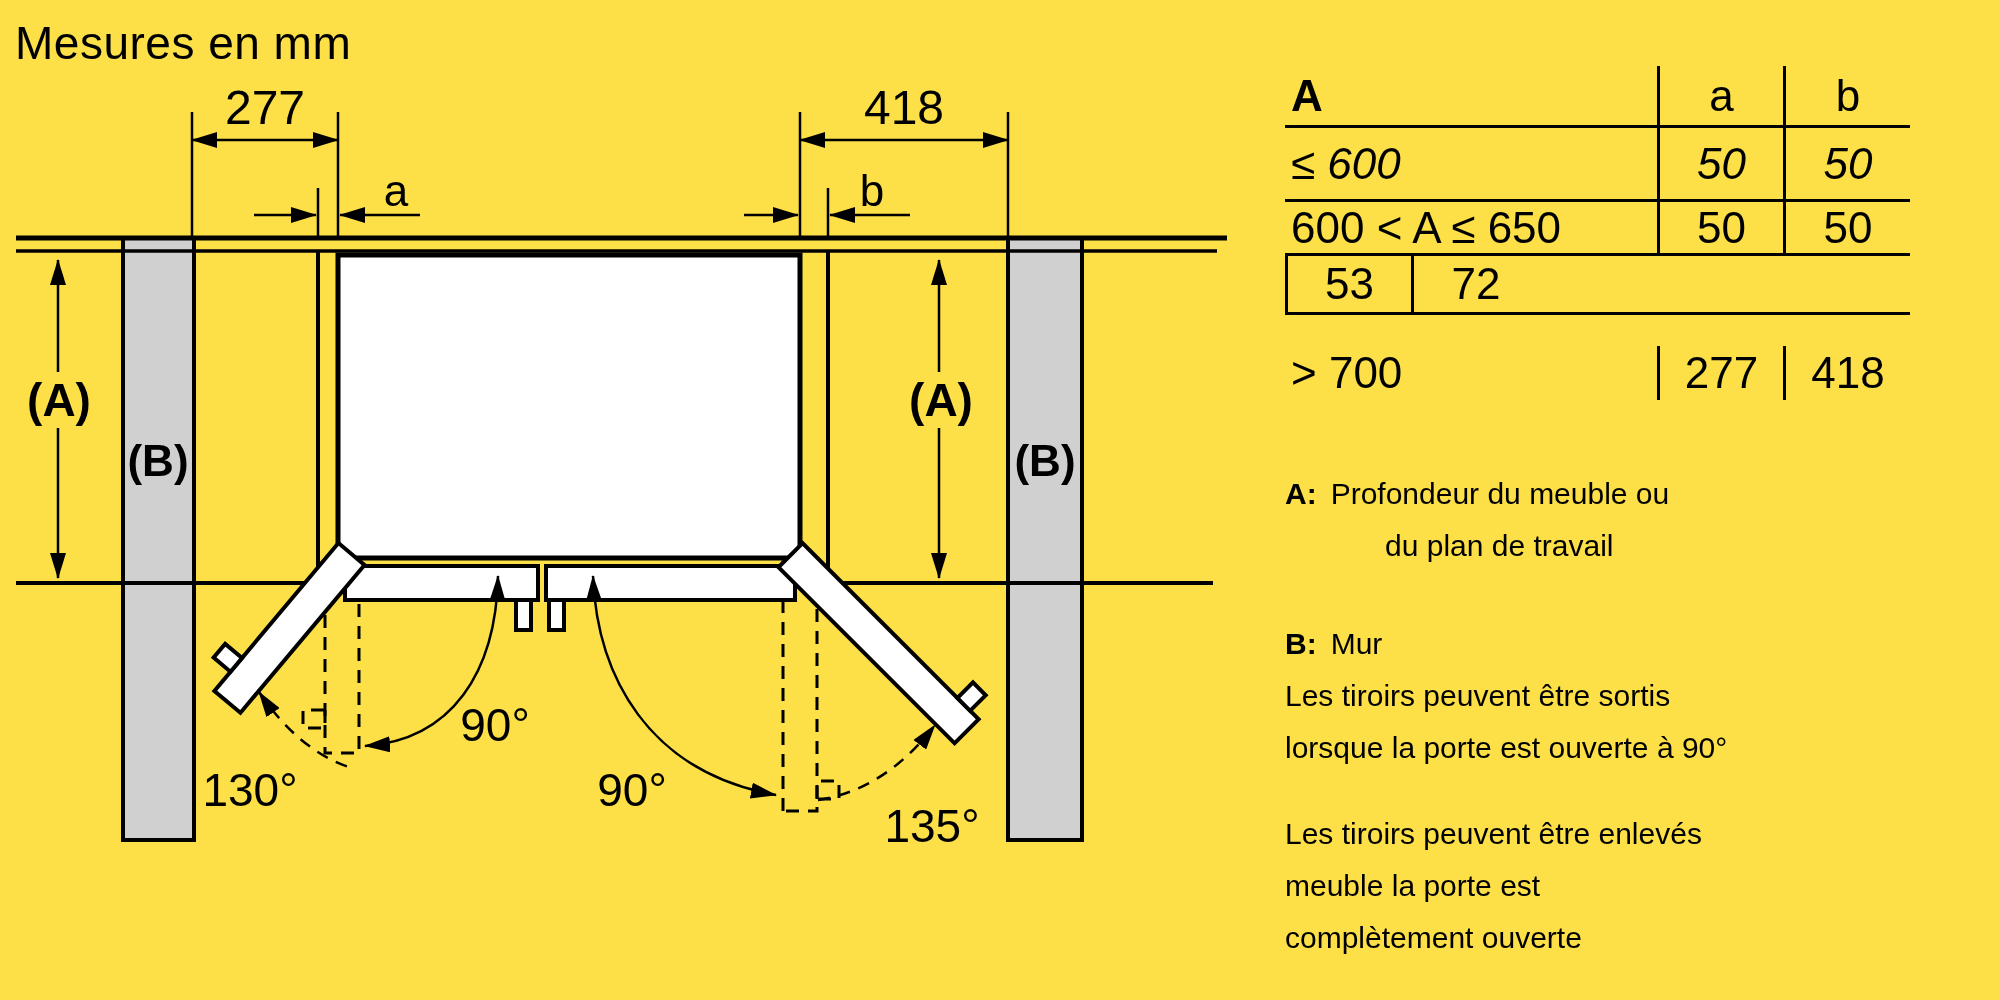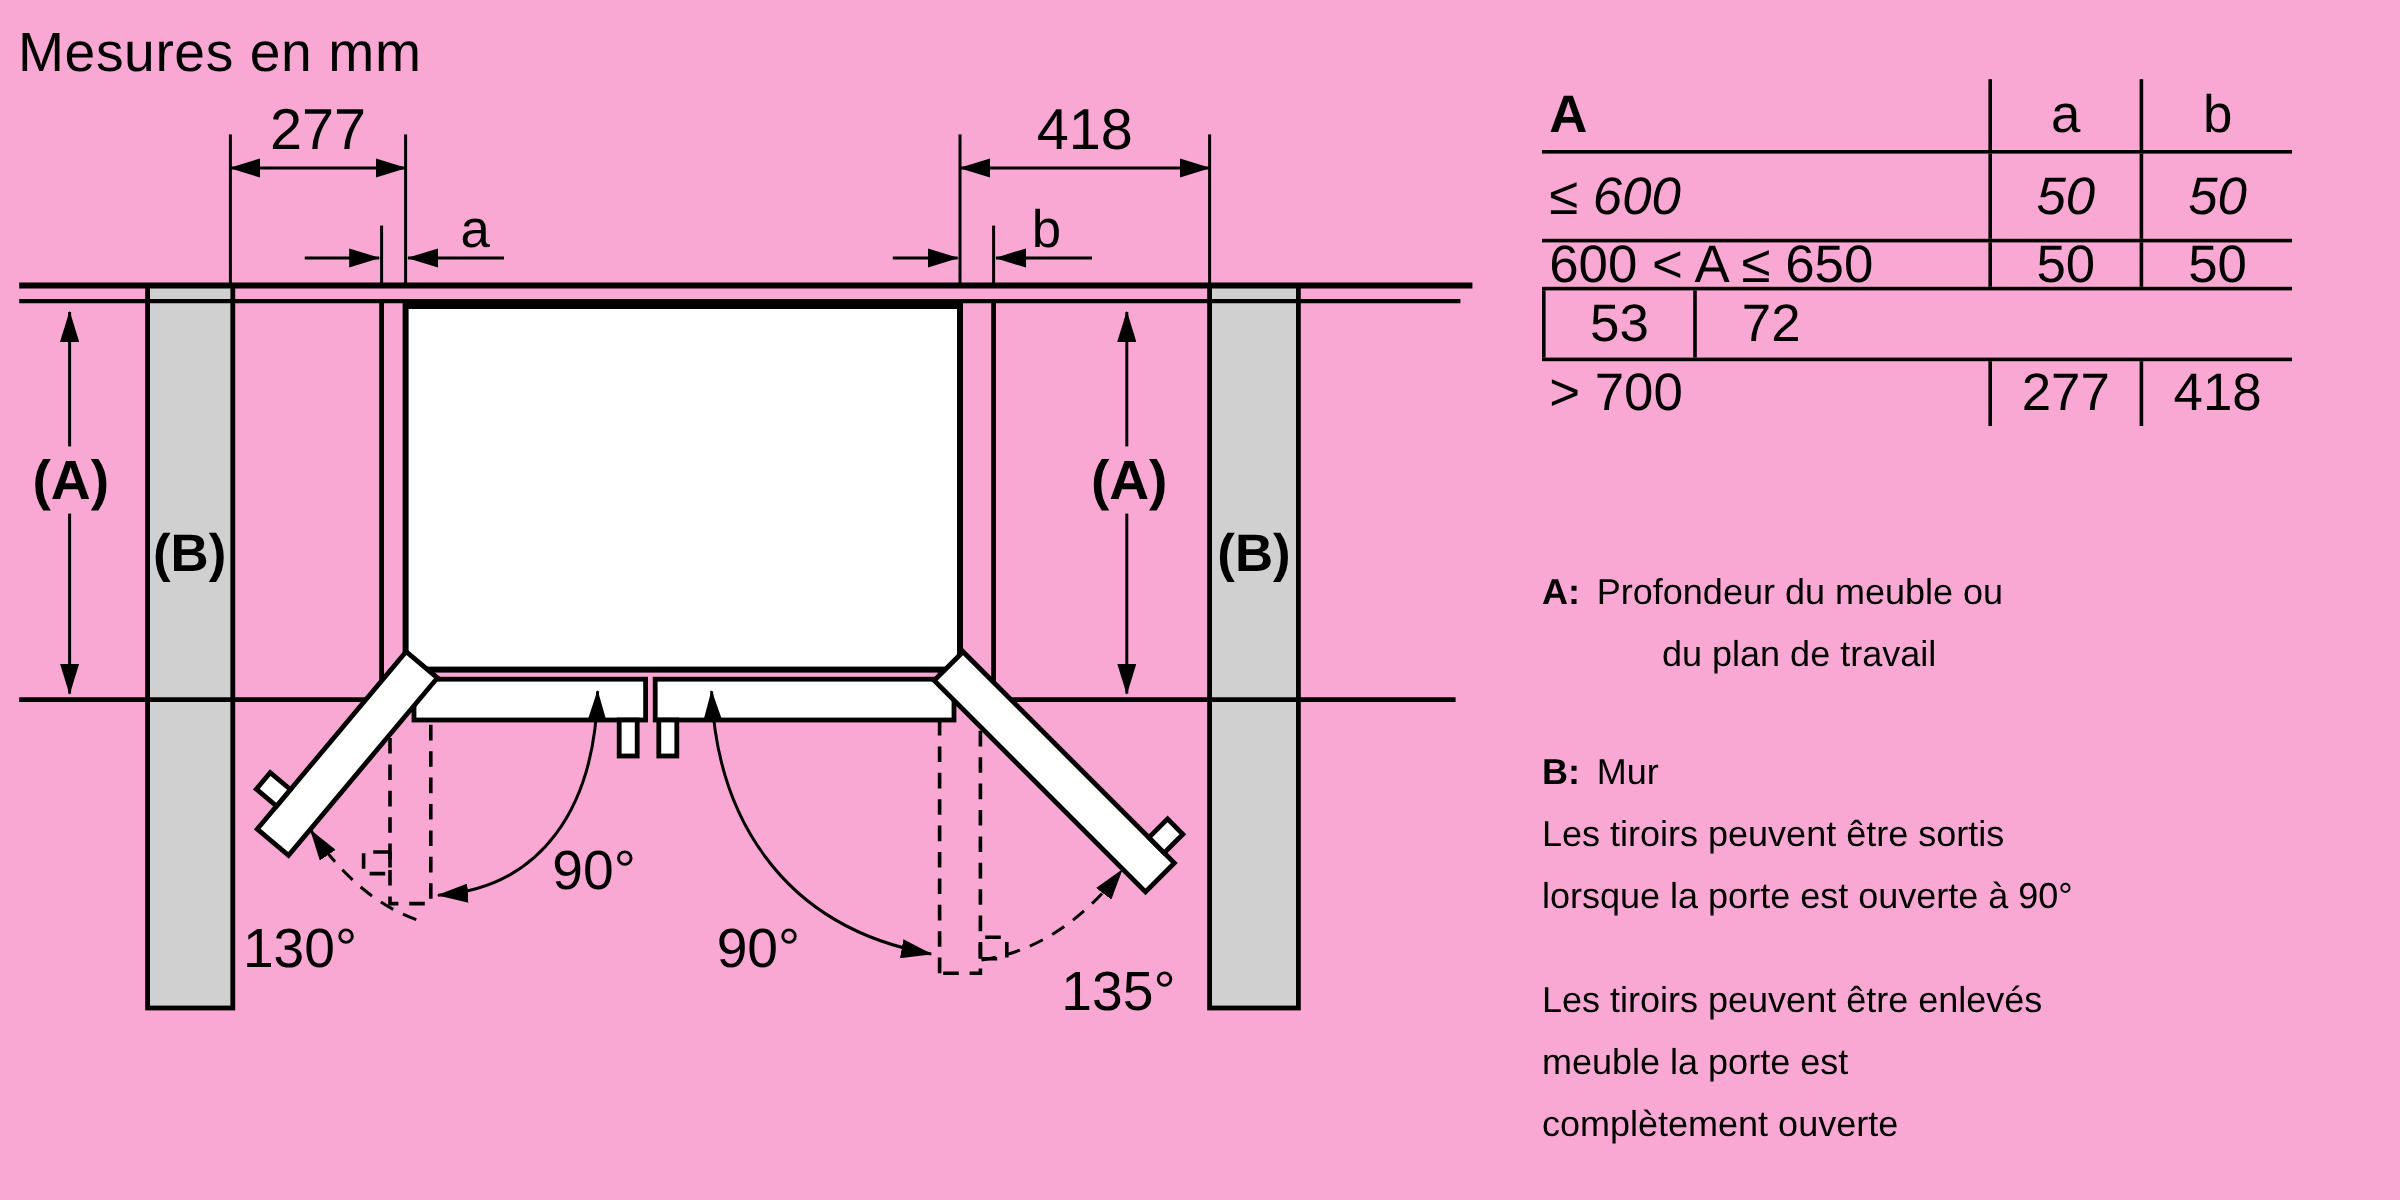--- a/index.html
+++ b/index.html
@@ -1,31 +1,31 @@
 <!DOCTYPE html>
 <html><head>
 <meta charset="utf-8">
 <style>
   html,body{margin:0;padding:0;background:#fff;}
-  #stage{position:relative;width:2000px;height:1000px;background:#f9a8d4;overflow:hidden;
+  #stage{position:relative;width:2000px;height:1000px;background:#fde047;overflow:hidden;
          font-family:"Liberation Sans", sans-serif;color:#000;}
   #page-title{position:absolute;left:15px;top:16px;font-size:46px;letter-spacing:0.5px;}
   svg text{font-family:"Liberation Sans", sans-serif;fill:#000;}
   .bold{font-weight:bold;}
 
   
   #spec-table{position:absolute;left:1285px;top:66px;width:625px;font-size:44px;}
   .t-row{display:flex;box-sizing:border-box;}
   .t-row.hline{border-bottom:3px solid #000;}
   .t-cell{box-sizing:border-box;display:flex;align-items:center;}
   .t-col0{width:372px;padding-left:6px;}
   .t-col1{width:126px;border-left:3px solid #000;justify-content:center;}
   .t-col2{width:127px;border-left:3px solid #000;justify-content:center;}
   .r-head{height:62px;}
-  .r1{height:74px;font-style:italic;} .r2{height:40px;} .r3{height:59px;} .r4{height:54px;}
+  .r1{height:74px;font-style:italic;} .r2{height:54px;} .r3{height:59px;} .r4{height:54px;margin-top:31px;}
 
   
   .txtblock{position:absolute;left:1285px;font-size:30px;line-height:52px;white-space:nowrap;}
   .indent{margin-left:100px;}
   .term{font-weight:bold;margin-right:14px;}
 </style>
 </head>
 <body>
 
 <div id="stage">

